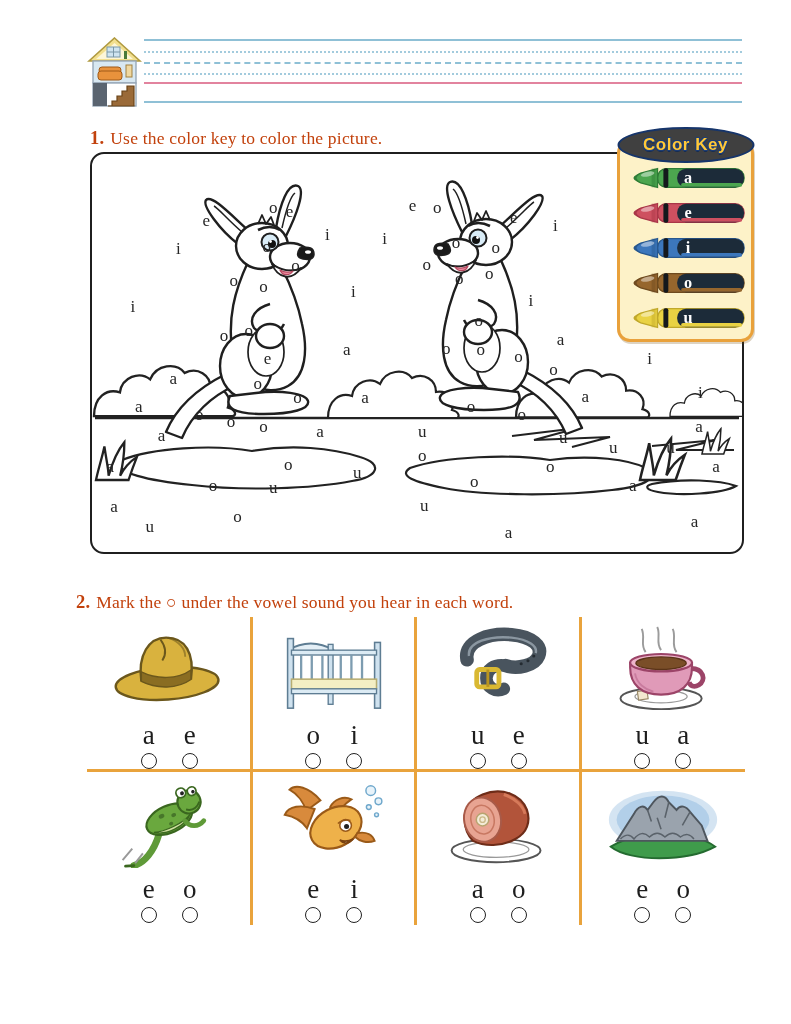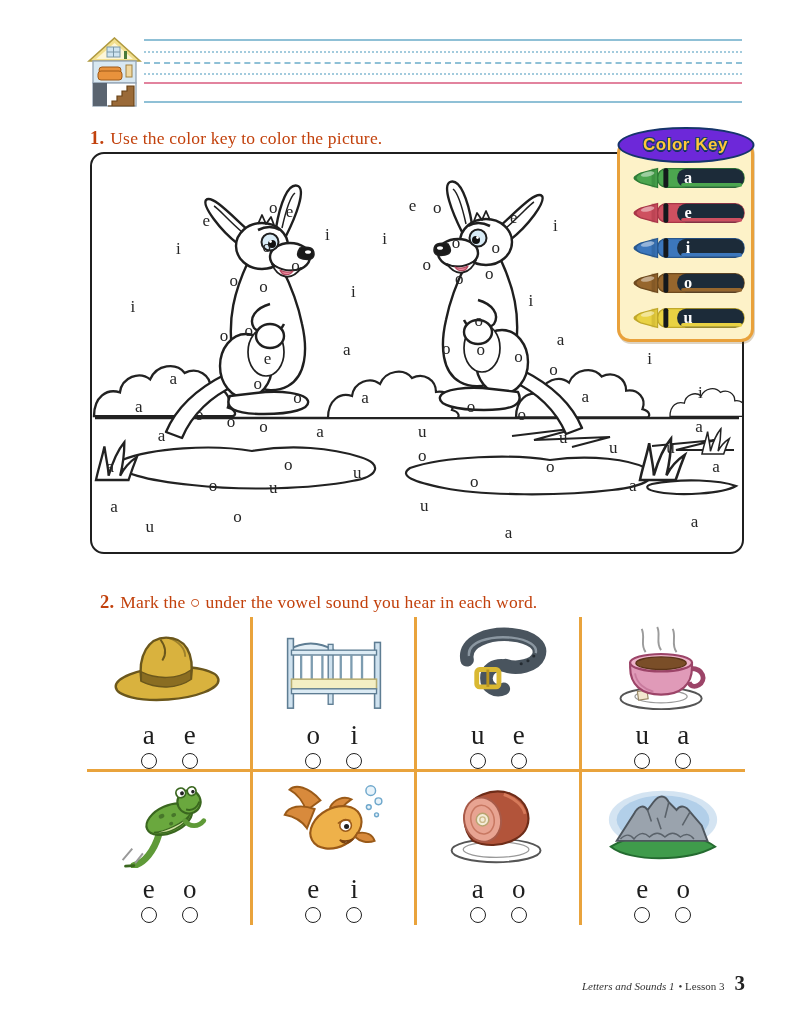--- a/index.html
+++ b/index.html
@@ -11,35 +11,35 @@
   .hline{position:absolute;left:57px;right:2px;height:0;}
   .hline.solid-blue{border-top:2px solid #8fc0d6;}
   .hline.dotted-blue{border-top:2px dotted #a3cbdd;}
   .hline.dashed-blue{border-top:2px dashed #8fc0d6;}
   .hline.solid-pink{border-top:2px solid #e2839e;}
   .house{position:absolute;left:0;top:1px;}
 
   
   .heading{position:absolute;font-size:17.5px;letter-spacing:.2px;color:#c2410c;margin-top:9px;}
   .heading b{font-size:18.5px;margin-right:6px;}
-  #h1{left:90px;top:119px;} #h2{left:100px;top:583px;}
+  #h1{left:90px;top:119px;} #h2{left:76px;top:583px;}
 
   
   .frame{position:absolute;left:90px;top:152px;width:650px;height:398px;
          border:2.5px solid #1f1f1f;border-radius:14px;background:#fff;}
   .frame svg.scene{position:absolute;left:0;top:0;width:100%;height:100%;}
   .letters-layer{position:absolute;left:0;top:0;width:100%;height:100%;}
   .cletter{position:absolute;transform:translate(-50%,-50%);font-size:17px;color:#262626;line-height:1;}
 
   
   .colorkey{position:absolute;left:617px;top:140px;width:137px;height:202px;
             background:#FDF2C8;border:3px solid #E9A13B;border-radius:13px;box-sizing:border-box;
             box-shadow:1px 2px 0 rgba(120,80,10,.25);}
   .ck-title{position:absolute;left:50%;top:-16px;transform:translateX(-50%);
-            width:133px;height:32px;background:#6d28d9;border:2px solid #16356b;border-radius:50%;
+            width:133px;height:32px;background:#404040;border:2px solid #16356b;border-radius:50%;
             display:flex;align-items:center;justify-content:center;
             font-family:"Liberation Sans","DejaVu Sans",sans-serif;font-weight:bold;font-size:17px;
             color:#FFC838;letter-spacing:.5px;
             text-shadow:-1px -1px 0 #1d3d74,1px -1px 0 #1d3d74,-1px 1px 0 #1d3d74,1px 1px 0 #1d3d74,0 2px 0 #142c54;}
   .ck-crayons{position:absolute;left:8px;top:22px;display:flex;flex-direction:column;gap:9px;}
   .crayon{height:26px;line-height:0;}
 
   
   .grid{position:absolute;left:87px;top:617px;width:658px;height:308px;
         display:grid;grid-template-columns:repeat(4,1fr);grid-auto-rows:154px;}
@@ -503,19 +503,14 @@
             <span class="opt-circle"></span>
           </div>
           <div class="opt">
             <span class="opt-letter">o</span>
             <span class="opt-circle"></span>
           </div>
         </div>
       </div>
     </div>
 
-  <div class="footer-right">
-    <span class="bookname">Letters and Sounds 1</span>
-    <span class="lesson">• Lesson 3</span>
-    <span class="pagenum">3</span>
-  </div>
 
 </div>
 
 </body></html>

